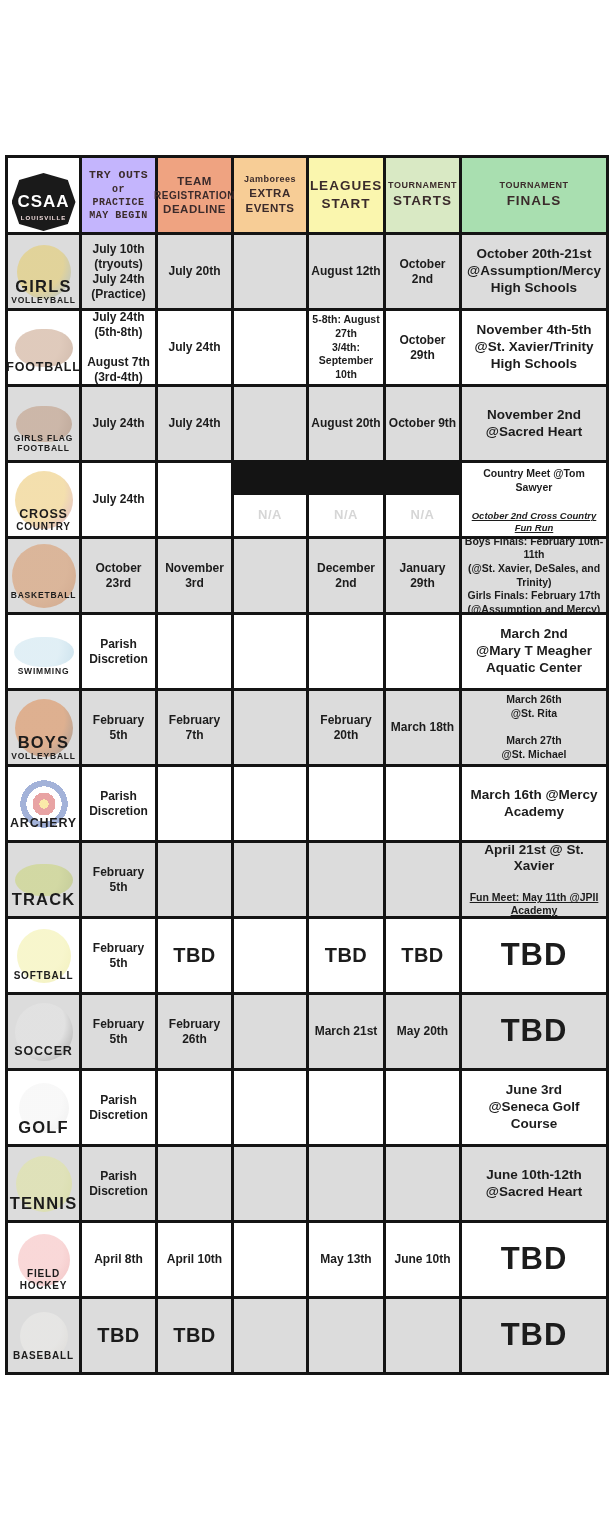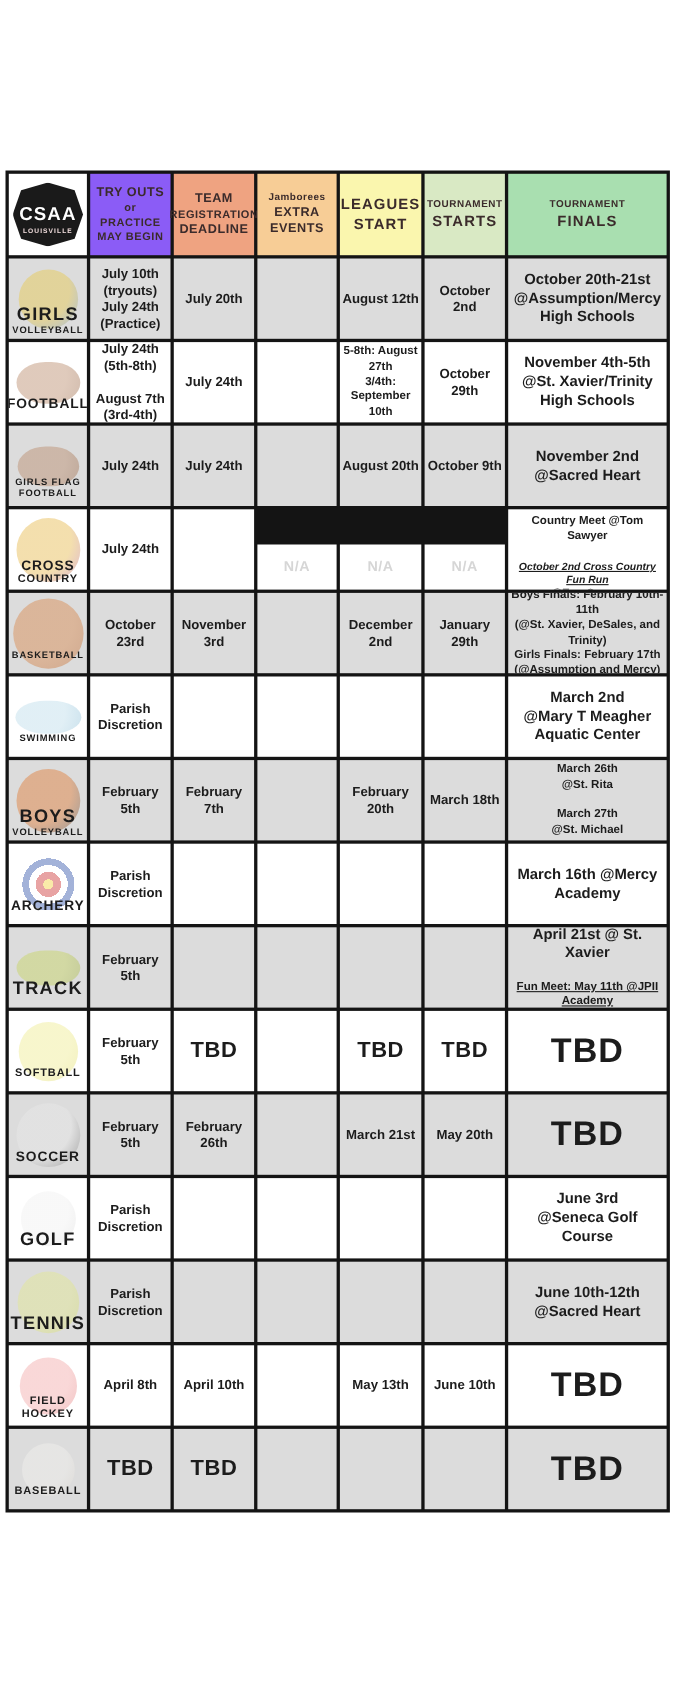--- a/index.html
+++ b/index.html
@@ -27,21 +27,21 @@
     text-align:center;
     font-weight:bold;
     font-size:12px;line-height:1.25;
     color:#1c1c1c;
     white-space:pre-line;
     padding:1px 2px;
     overflow:hidden;
     position:relative;
   }
   .cell.shade{background:#dcdcdc;}
-  .logo-cell{background:#ffffff;}
+  .logo-cell{background:#ffffff;justify-content:flex-end;}
   
   .hcell{
     display:flex;flex-direction:column;
     align-items:center;justify-content:center;
     text-align:center;font-weight:bold;
     color:#3b2b2b;line-height:1.3;
     letter-spacing:0.5px;
     padding:2px;
   }
   .hl-xs{font-size:9px;}
@@ -97,21 +97,21 @@
 
 <div class="page">
   <div class="grid" id="grid">
     <div class="cell logo-cell">
       <div class="badge">
         <div class="badge-shape"></div>
         <div class="badge-text">CSAA</div>
         <div class="badge-sub">LOUISVILLE</div>
       </div>
     </div>
-  <div class="hcell" style="background: #8b5cf6;">
+  <div class="hcell" style="background: #c4b5fd; font-family: Liberation Mono, monospace;">
         <span class="hl-md">TRY OUTS</span>
         <span class="hl-sm">or PRACTICE</span>
         <span class="hl-sm">MAY BEGIN</span>
       </div>
       <div class="hcell" style="background: rgb(239, 163, 129);">
         <span class="hl-md">TEAM</span>
         <span class="hl-sm">REGISTRATION</span>
         <span class="hl-md">DEADLINE</span>
       </div>
       <div class="hcell" style="background: rgb(247, 205, 150);">

